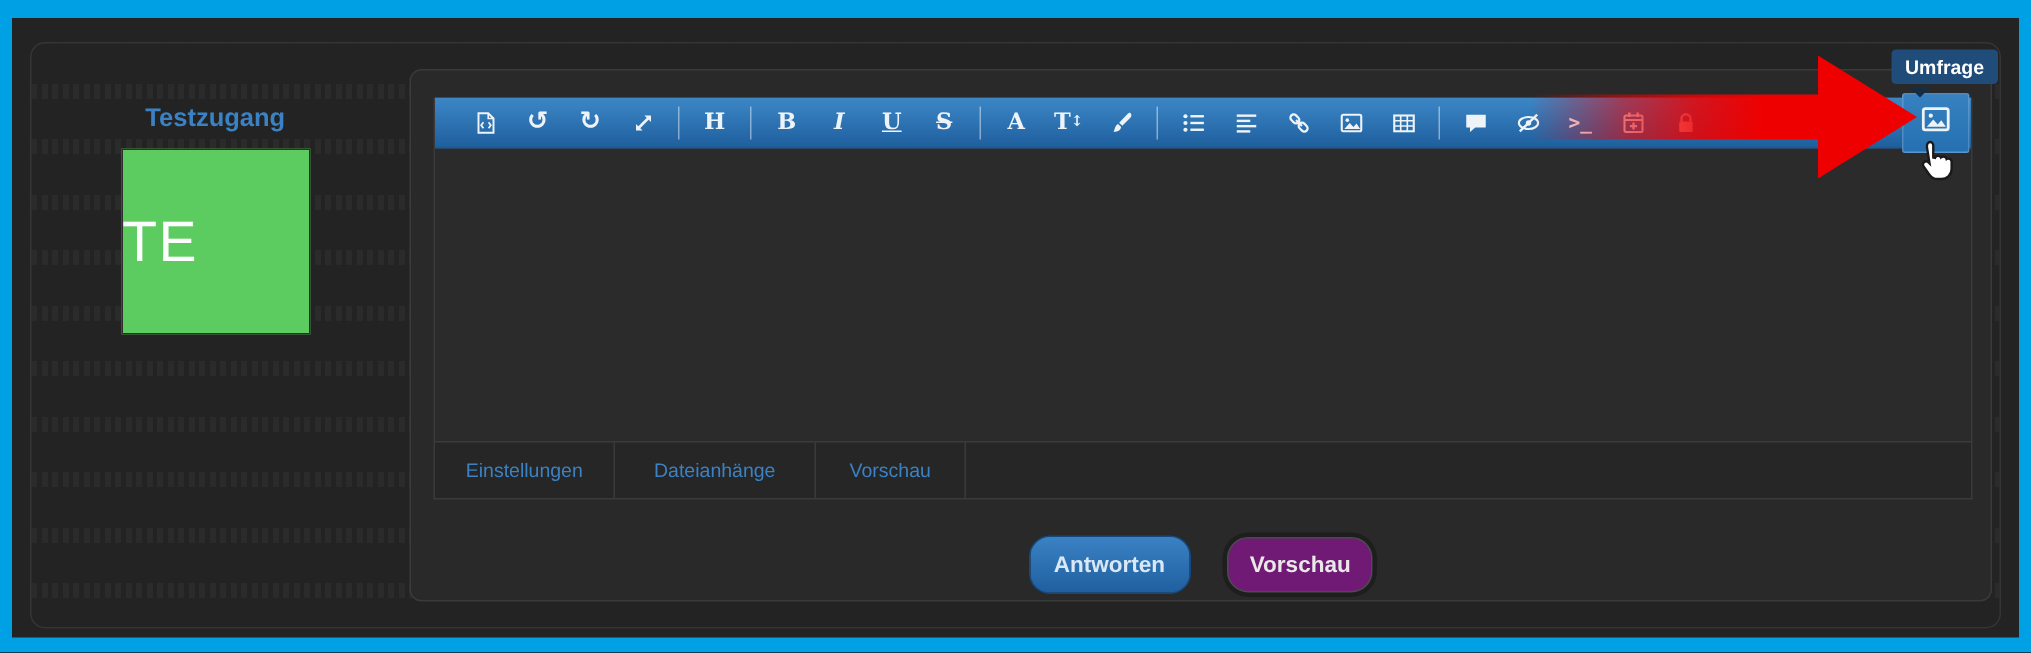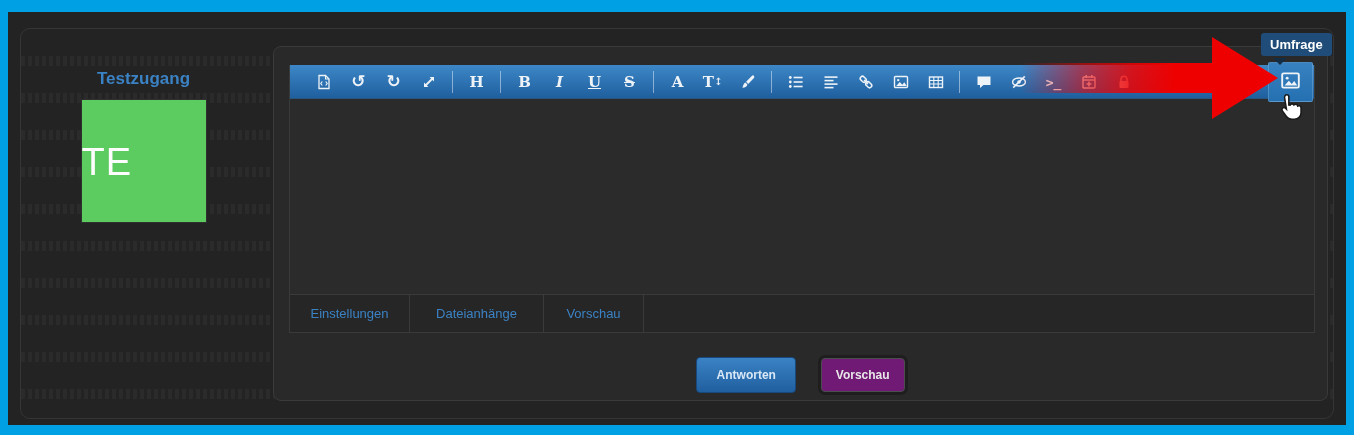--- a/index.html
+++ b/index.html
@@ -62,21 +62,21 @@
 
   .editor-content { height:195px; background:#2b2b2b; cursor:text; }
 
   .tabbar { height:38px; border-top:1px solid #3a3a3a; display:flex; background:#262626; }
   .tab {
     height:100%; border-right:1px solid #3a3a3a; display:flex; align-items:center; justify-content:center;
     color:var(--linkblue,#3b82c4); font-size:13px; cursor:pointer;
   }
 
   .form-buttons { position:absolute; left:0; right:0; top:310px; text-align:center; }
-  .btn { display:inline-block; font-size:12px; font-weight:bold; border-radius:4px; cursor:pointer; }
+  .btn { display:inline-block; font-size:15px; font-weight:bold; border-radius:14px; cursor:pointer; }
   .btn-primary {
     min-width:100px; padding:10px 16px; margin-right:20px;
     background:linear-gradient(180deg,#3a82c4,#205f9f); border:1px solid #17497e; color:#d9e8f7;
   }
   .btn-default {
     min-width:84px; padding:9px 14px;
     background:#701a75; border:1px solid #4a4c4e; color:#e8e8e8;
     box-shadow:0 0 0 3px rgba(0,0,0,0.25);
   }
 

